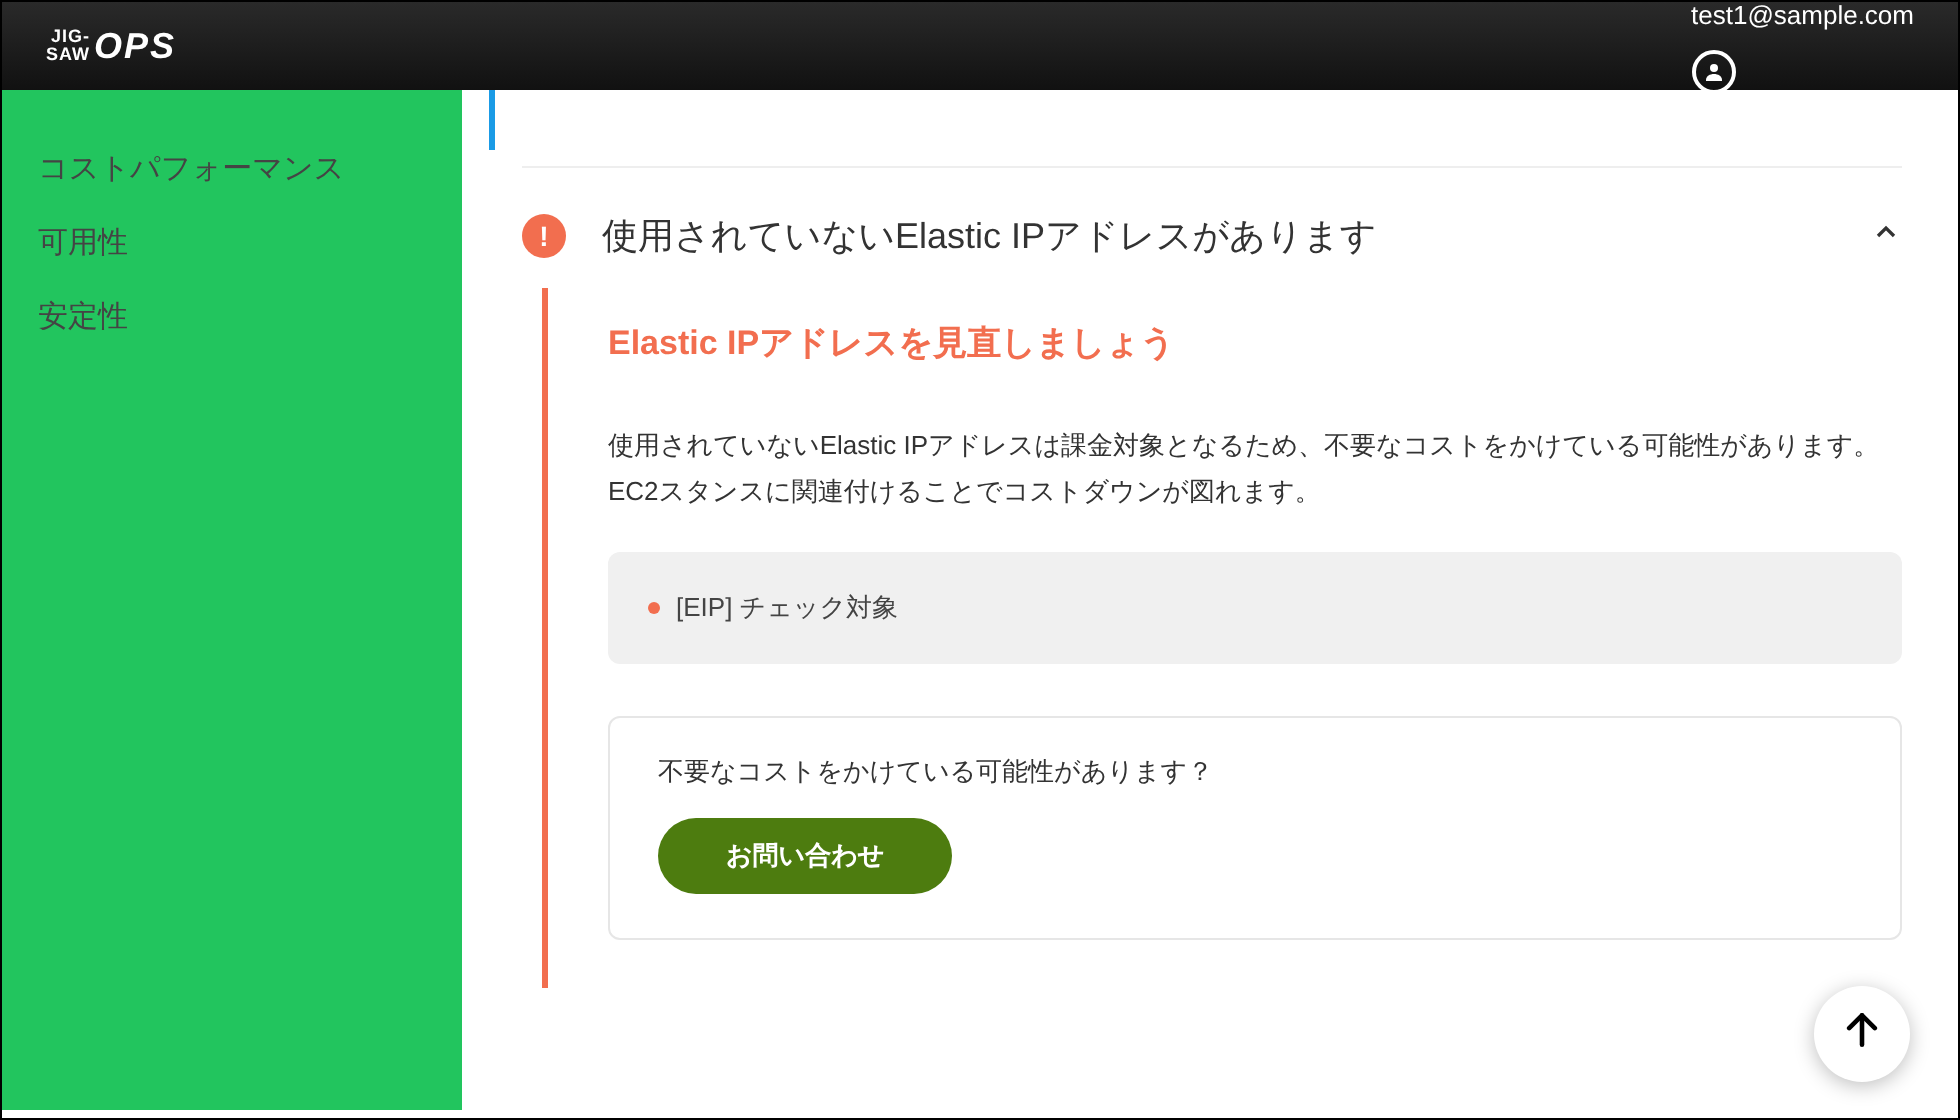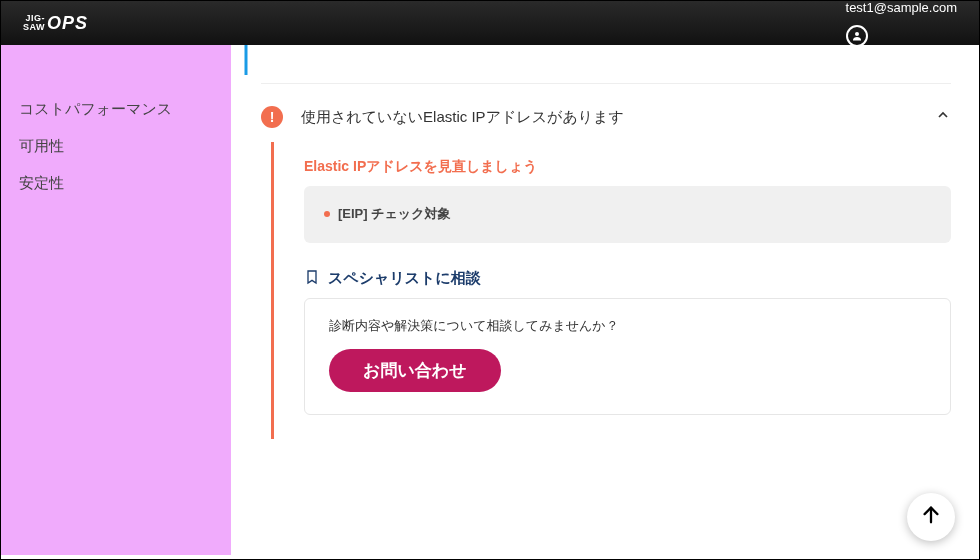--- a/index.html
+++ b/index.html
@@ -55,22 +55,22 @@
     align-items: center;
     justify-content: center;
   }
   .avatar-ring svg { display: block; }
   .shell {
     display: flex;
     height: calc(100% - 48px);
   }
   .sidebar {
     width: 230px;
-    padding: 46px 0 0 18px;
-    background: #f0abfc;
+    padding: 21px 0 0 18px;
+    background: #22c55e;
   }
   .sidebar-item {
     font-size: 15px;
     color: #444;
     padding: 9px 0;
     cursor: pointer;
   }
   .divider-col {
     width: 30px;
     position: relative;
@@ -105,53 +105,52 @@
     border-radius: 50%;
     color: #fff;
     display: flex;
     align-items: center;
     justify-content: center;
     font-size: 14px;
     font-weight: bold;
     flex-shrink: 0;
   }
   .section-title {
-    font-size: 15px;
+    font-size: 18px;
     color: #333;
     flex: 1;
   }
   .chevron {
     color: #333;
     flex-shrink: 0;
   }
   .section-body {
     border-left: 3px solid #f26e4f;
     margin-left: 10px;
     padding: 16px 0 24px 30px;
   }
   .highlight-title {
     color: #f26e4f;
-    font-size: 14px;
+    font-size: 17px;
     font-weight: 700;
-    margin-bottom: 10px;
+    margin-bottom: 28px;
   }
   .desc {
     font-size: 13px;
     color: #333;
     line-height: 1.8;
     margin-bottom: 18px;
   }
   .code-block {
     background: #f0f0f0;
     border-radius: 6px;
     padding: 16px 20px;
     font-size: 13px;
     color: #444;
     line-height: 1.9;
-    font-weight: bold;
   }
   .code-block .bullet-line {
     display: flex;
     align-items: center;
     gap: 8px;
   }
   .code-block .dot {
     width: 6px; height: 6px; background: #f26e4f; border-radius: 50%;
     display: inline-block;
   }
@@ -172,26 +171,26 @@
     border: 1px solid #e6e6e6;
     border-radius: 6px;
     padding: 18px 24px 22px 24px;
   }
   .consult-q {
     font-size: 13px;
     color: #333;
     margin-bottom: 14px;
   }
   .contact-btn {
-    background: #be185d;
+    background: #4d7c0f;
     color: #fff;
     border: none;
     border-radius: 999px;
     padding: 10px 34px;
-    font-size: 17px;
+    font-size: 13px;
     font-weight: 700;
     cursor: pointer;
   }
   .scroll-top {
     position: absolute;
     right: 24px;
     bottom: 18px;
     width: 48px;
     height: 48px;
     border-radius: 50%;
@@ -239,39 +238,32 @@
       <div class="section-title">使用されていないElastic IPアドレスがあります</div>
       <span class="chevron">
         <svg width="16" height="16" viewBox="0 0 24 24" fill="none" stroke="#333" stroke-width="2.5">
             <polyline points="6 15 12 9 18 15"></polyline>
           </svg>
       </span>
     </div>
 
     <div class="section-body">
       <div class="highlight-title">Elastic IPアドレスを見直しましょう</div>
+      <div class="desc">使用されていないElastic IPアドレスは課金対象となるため、不要なコストをかけている可能性があります。EC2スタンスに関連付けることでコストダウンが図れます。</div>
 
       <div class="code-block">
         <div class="bullet-line">
           <span class="dot"></span>
           <span>[EIP] チェック対象</span>
         </div>
       </div>
 
       <div class="consult">
-        <div class="consult-header">
-          <span>
-            <svg width="16" height="16" viewBox="0 0 24 24" fill="none" stroke="#1c3c6b" stroke-width="2">
-                <path d="M6 3h12v18l-6-4-6 4V3z"></path>
-              </svg>
-          </span>
-          <span>スペシャリストに相談</span>
-        </div>
         <div class="consult-box">
-          <div class="consult-q">診断内容や解決策について相談してみませんか？</div>
+          <div class="consult-q">不要なコストをかけている可能性があります？</div>
           <button class="contact-btn">お問い合わせ</button>
         </div>
       </div>
     </div>
   </div>
 </div>
 
 <div class="scroll-top">
   <span>
     <svg width="22" height="22" viewBox="0 0 24 24" fill="none" stroke="#000" stroke-width="2.5" stroke-linecap="round" stroke-linejoin="round">

